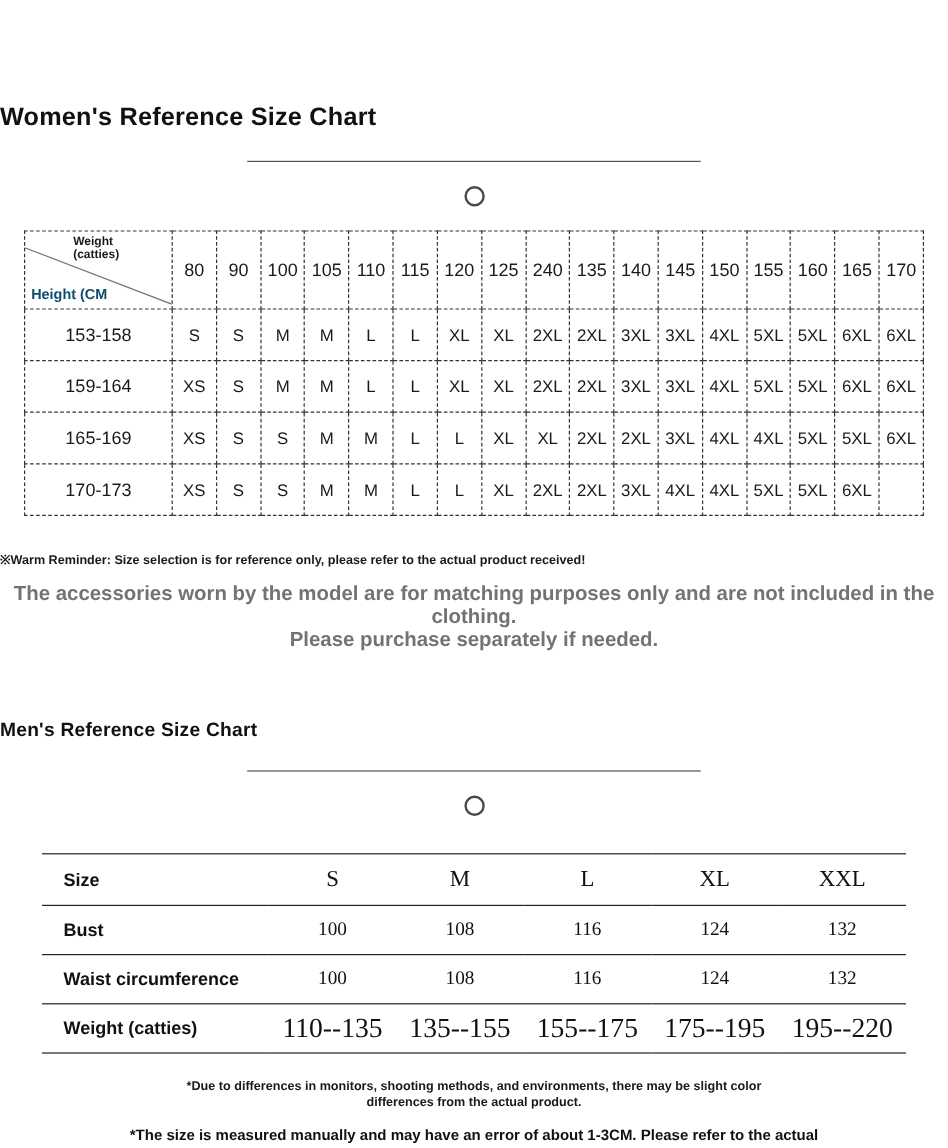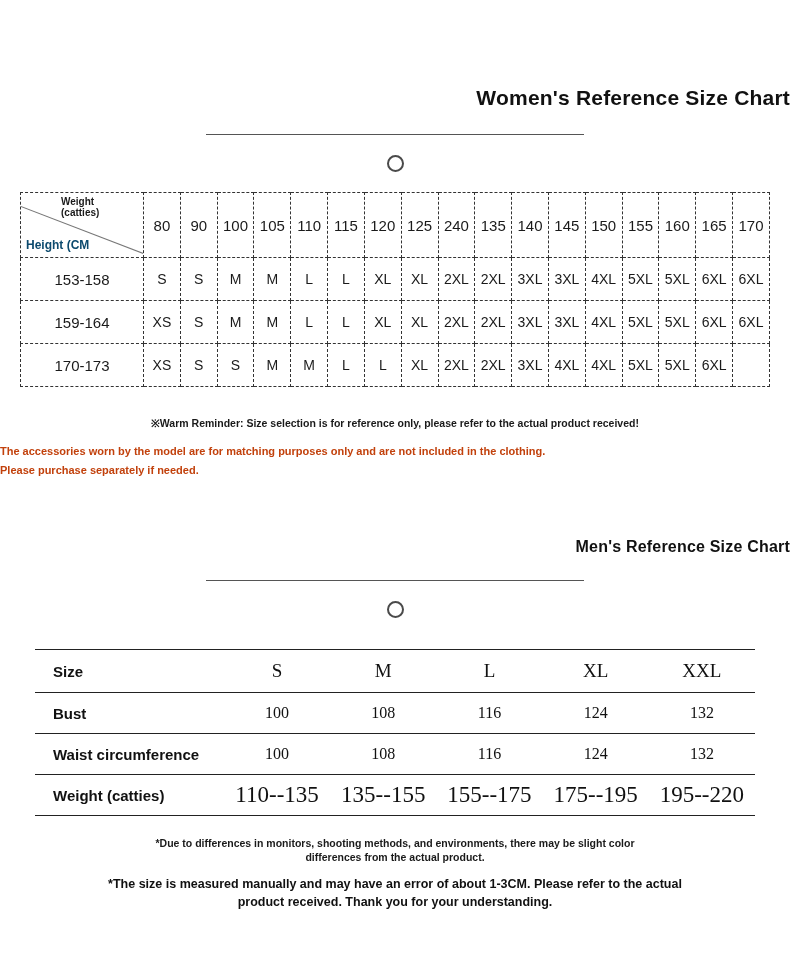--- a/index.html
+++ b/index.html
@@ -16,21 +16,21 @@
   }
   .page {
     position: relative;
     width: 790px;
     height: 957px;
     overflow: hidden;
   }
 
   
   .title {
-    text-align: right;
+    text-align: left;
     font-size: 21px;
     font-weight: bold;
     letter-spacing: .2px;
     color: #111;
   }
   .title-women { margin-top: 86px; }
   .rule {
     width: 378px;
     height: 0;
     border-top: 1px solid #555;
@@ -115,32 +115,32 @@
     position: absolute;
     left: 5px;
     bottom: 5px;
     font-size: 12px;
     font-weight: bold;
     color: #0c4a6e;
   }
 
   
   .note-warm {
-    text-align: center;
     font-size: 10.5px;
     font-weight: bold;
     margin-top: 29px;
     color: #1a1a1a;
   }
   .note-acc {
-    font-size: 11px;
+    text-align: center;
+    font-size: 17px;
     font-weight: bold;
     margin-top: 12px;
     line-height: 19px;
-    color: #c2410c;
+    color: #737373;
   }
 
   
   .title-men {
     margin-top: 58px;
     font-size: 16px;
   }
 
   .men-wrap {
     margin: 22px auto 0 auto;
@@ -282,20 +282,40 @@
           <td>2XL</td>
           <td>3XL</td>
           <td>3XL</td>
           <td>4XL</td>
           <td>5XL</td>
           <td>5XL</td>
           <td>6XL</td>
           <td>6XL</td>
         </tr>
 
+        <tr>
+          <td class="rowlabel">165-169</td>
+          <td>XS</td>
+          <td>S</td>
+          <td>S</td>
+          <td>M</td>
+          <td>M</td>
+          <td>L</td>
+          <td>L</td>
+          <td>XL</td>
+          <td>XL</td>
+          <td>2XL</td>
+          <td>2XL</td>
+          <td>3XL</td>
+          <td>4XL</td>
+          <td>4XL</td>
+          <td>5XL</td>
+          <td>5XL</td>
+          <td>6XL</td>
+        </tr>
 
         <tr>
           <td class="rowlabel">170-173</td>
           <td>XS</td>
           <td>S</td>
           <td>S</td>
           <td>M</td>
           <td>M</td>
           <td>L</td>
           <td>L</td>

